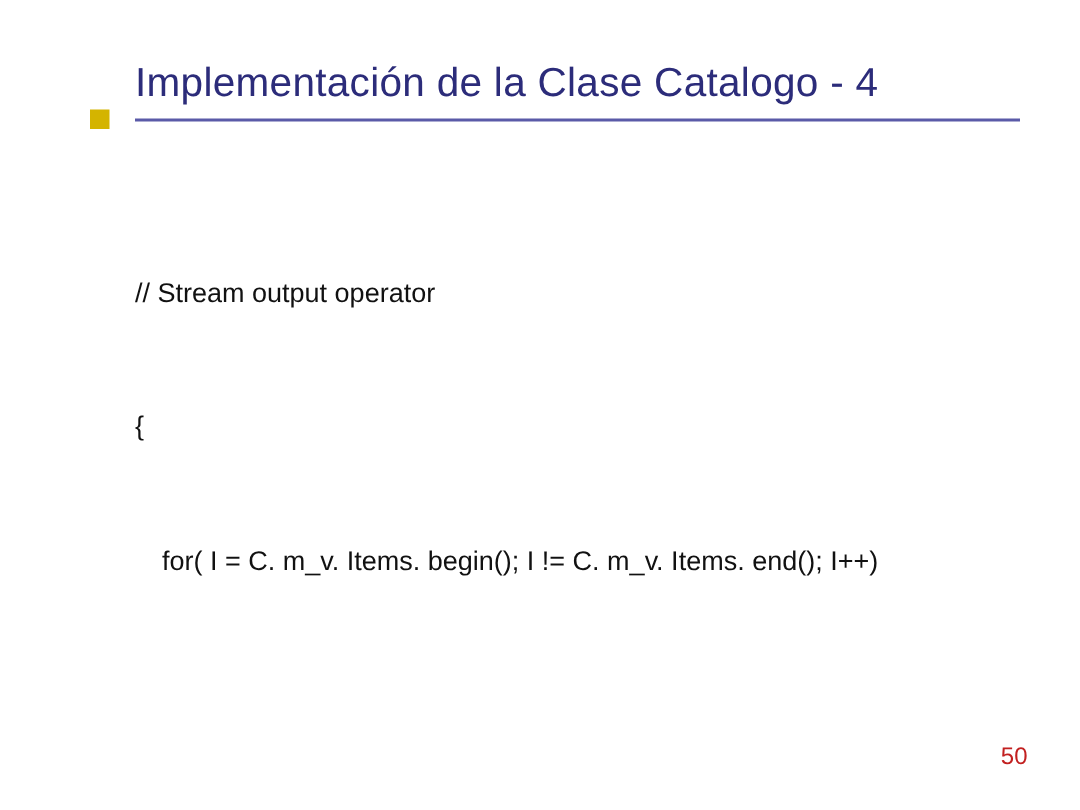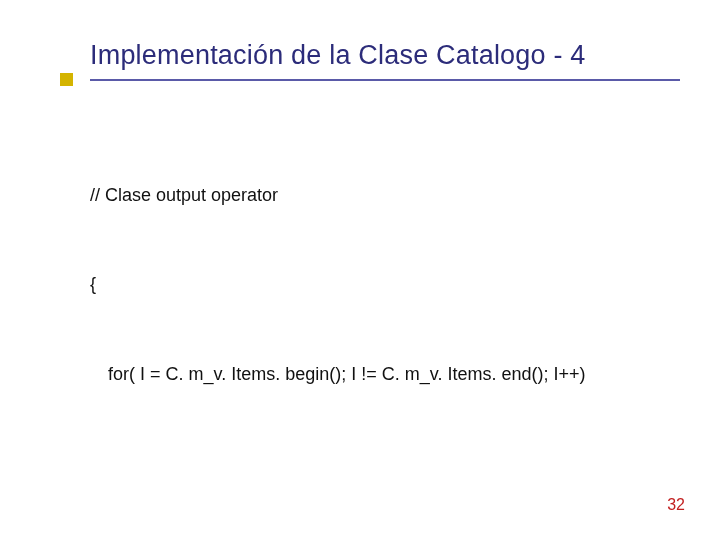--- a/index.html
+++ b/index.html
@@ -68,25 +68,25 @@
 <div class="slide">
 
   <div class="accent-square"></div>
 
   <div class="title-block">
     <div class="title-text">Implementación de la Clase Catalogo - 4</div>
     <div class="title-rule"></div>
   </div>
 
   <div class="code-block">
-    <div>// Clase output operator</div>
+    <div>// Stream output operator</div>
     <div>{</div>
     <div class="indent-1">for( I = C. m_v. Items. begin(); I != C. m_v. Items. end(); I++)</div>
     
     
     
     
     
   </div>
 
-  <div class="page-number">32</div>
+  <div class="page-number">50</div>
 
 </div>
 
 </body></html>

